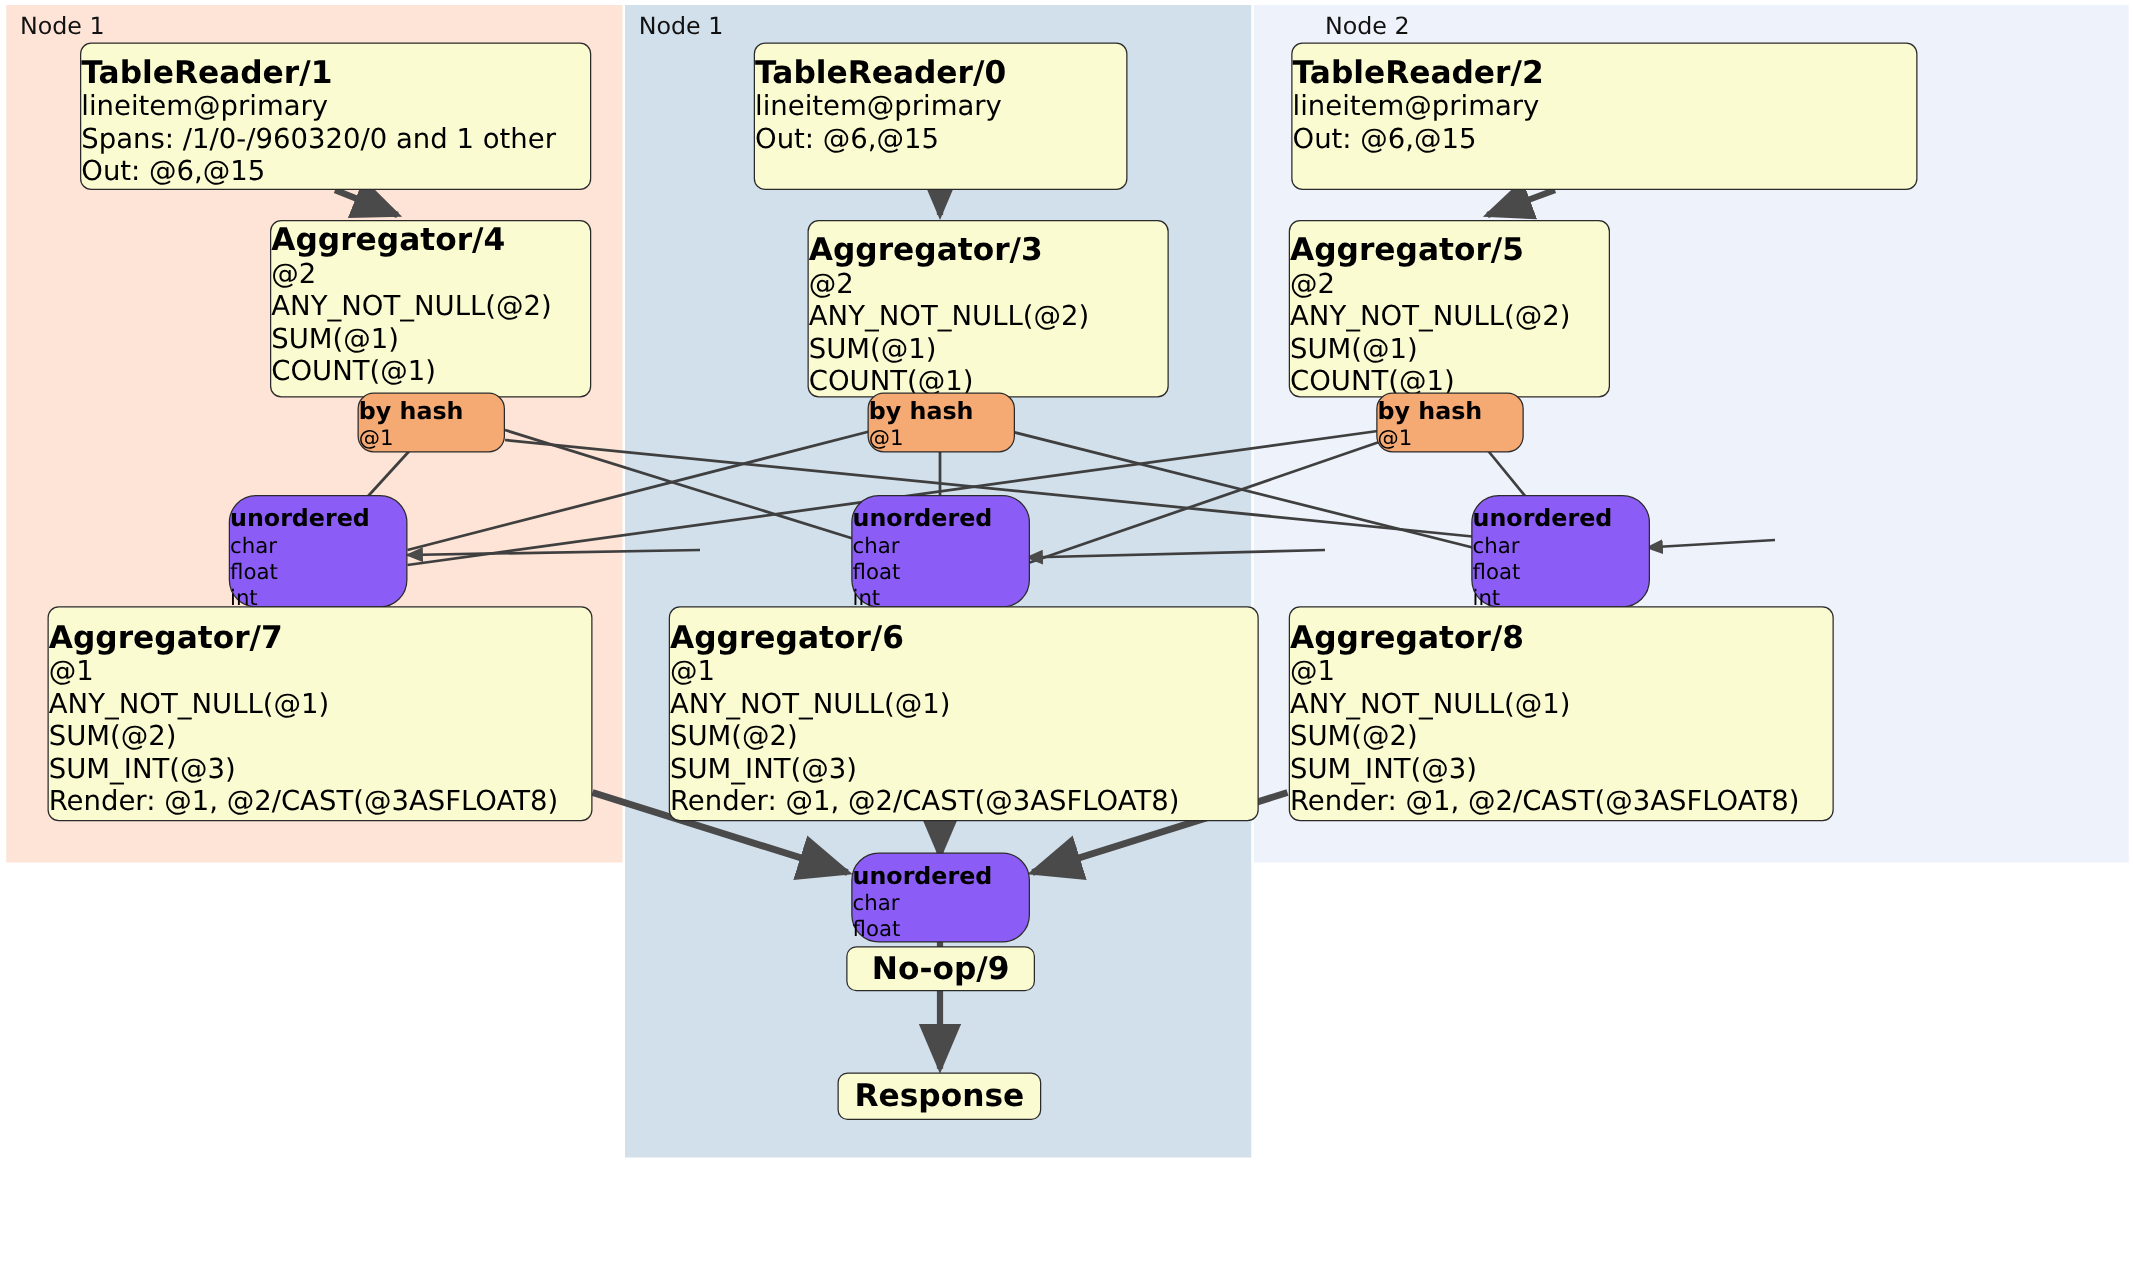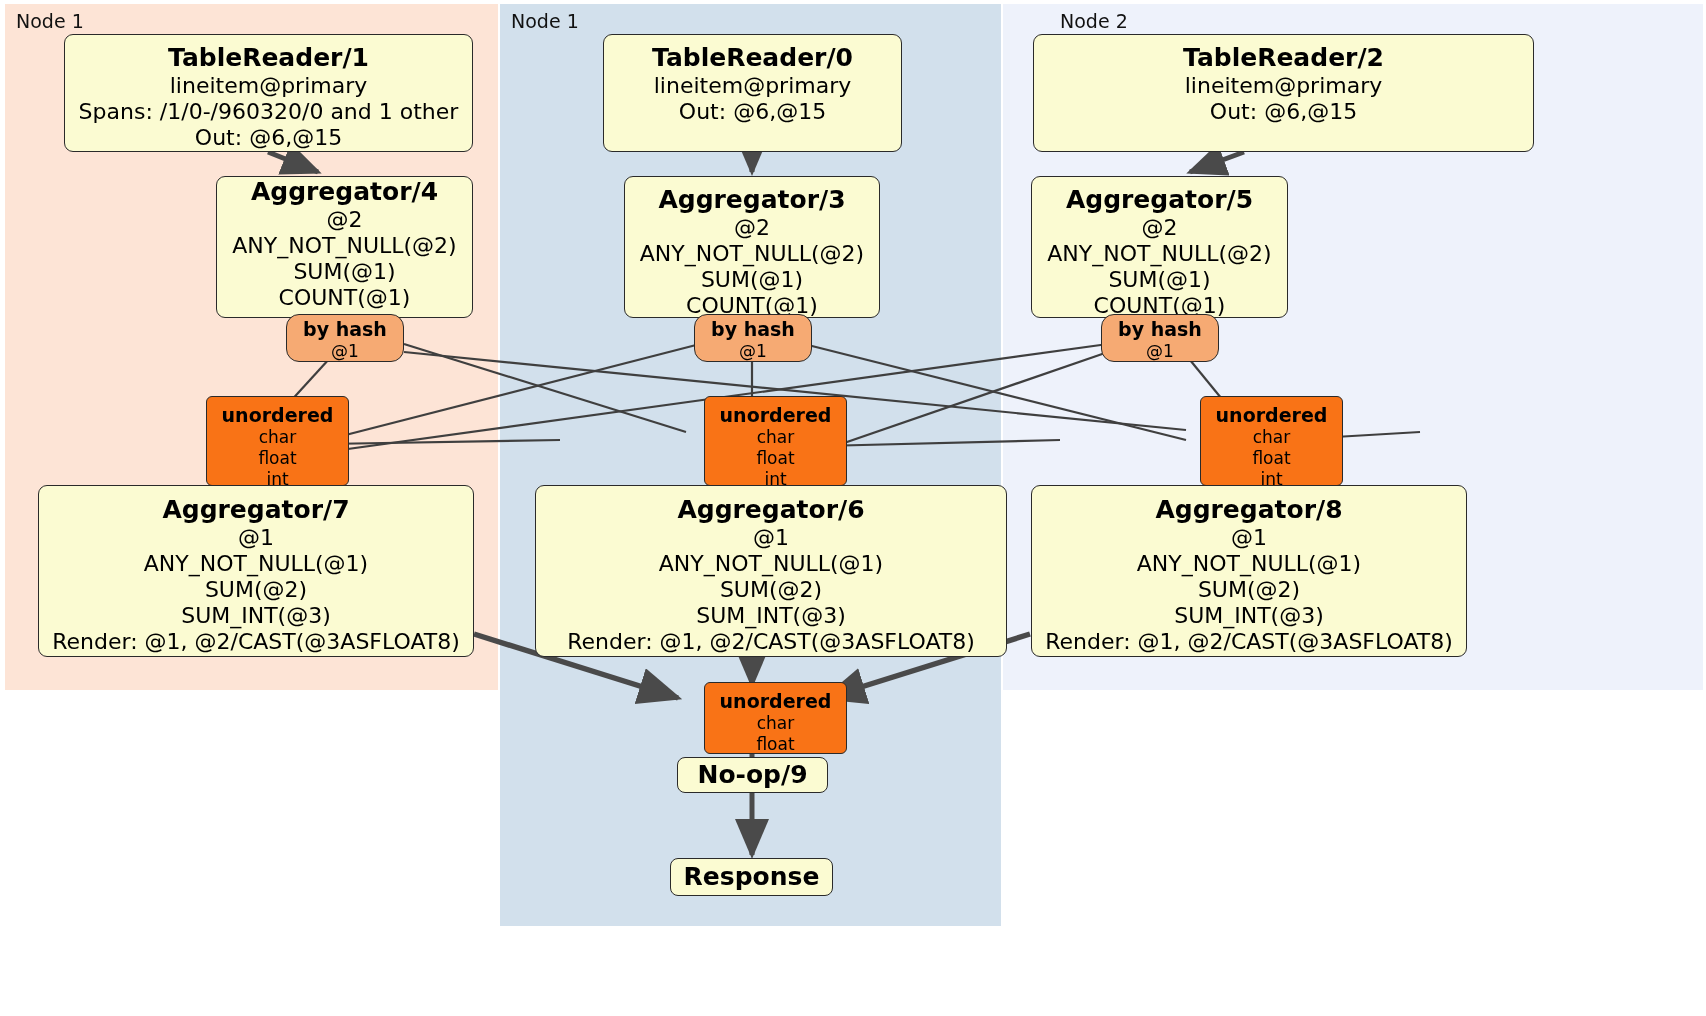--- a/index.html
+++ b/index.html
@@ -5,34 +5,34 @@
   html,body{margin:0;padding:0;background:#fff;}
   body{width:1706px;height:1016px;font-family:"DejaVu Sans","Liberation Sans",sans-serif;}
   #stage{position:relative;width:1706px;height:1016px;overflow:hidden;background:#ffffff;}
 
   
   .panel{position:absolute;box-sizing:border-box;}
   .panel-label{position:absolute;font-size:19px;color:#111;line-height:1;letter-spacing:0;}
 
   
   .gnode{position:absolute;box-sizing:border-box;display:flex;flex-direction:column;
-         align-items:center;justify-content:flex-start;text-align:center;
+         align-items:flex-start;justify-content:flex-start;text-align:center;
          border:1.6px solid #2a2a2a;}
   .gnode .ttl{font-weight:bold;color:#000;}
   .gnode .ln{color:#000;}
 
   .proc{background:#fbfbd2;border-radius:9px;}
   .proc .ttl{font-size:25px;line-height:30px;}
   .proc .ln{font-size:22px;line-height:26px;}
 
   .router{background:#f6aa73;border-radius:13px;}
   .router .ttl{font-size:19px;line-height:23px;font-weight:bold;}
   .router .ln{font-size:17px;line-height:21px;}
 
-  .sync{background:#f97316;border-radius:6px;margin-left:23px;}
+  .sync{background:#8b5cf6;border-radius:22px;}
   .sync .ttl{font-size:19px;line-height:24px;font-weight:bold;}
   .sync .ln{font-size:17px;line-height:21px;}
 
   .smallbox{background:#fbfbd2;border-radius:8px;display:flex;align-items:center;justify-content:center;}
   .smallbox .ttl{font-size:25px;line-height:28px;font-weight:bold;}
 
   #edges{position:absolute;left:0;top:0;width:1706px;height:1016px;pointer-events:none;}
 </style>
 </head>
 <body>
@@ -115,21 +115,21 @@
   </div>
 
   <div class="gnode proc" style="left:216px;top:176px;width:257px;height:142px;padding-top:0;">
     <div class="ttl">Aggregator/4</div>
     <div class="ln">@2</div>
     <div class="ln">ANY_NOT_NULL(@2)</div>
     <div class="ln">SUM(@1)</div>
     <div class="ln">COUNT(@1)</div>
   </div>
 
-  <div class="gnode proc" style="left:624px;top:176px;width:256px;height:142px;padding-top:8px;">
+  <div class="gnode proc" style="left:646px;top:176px;width:289px;height:142px;padding-top:8px;">
     <div class="ttl">Aggregator/3</div>
     <div class="ln">@2</div>
     <div class="ln">ANY_NOT_NULL(@2)</div>
     <div class="ln">SUM(@1)</div>
     <div class="ln">COUNT(@1)</div>
   </div>
 
   <div class="gnode proc" style="left:1031px;top:176px;width:257px;height:142px;padding-top:8px;">
     <div class="ttl">Aggregator/5</div>
     <div class="ln">@2</div>

